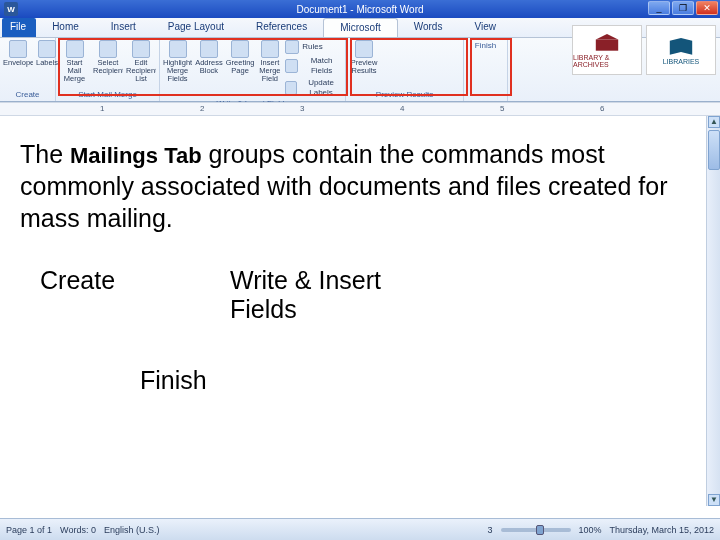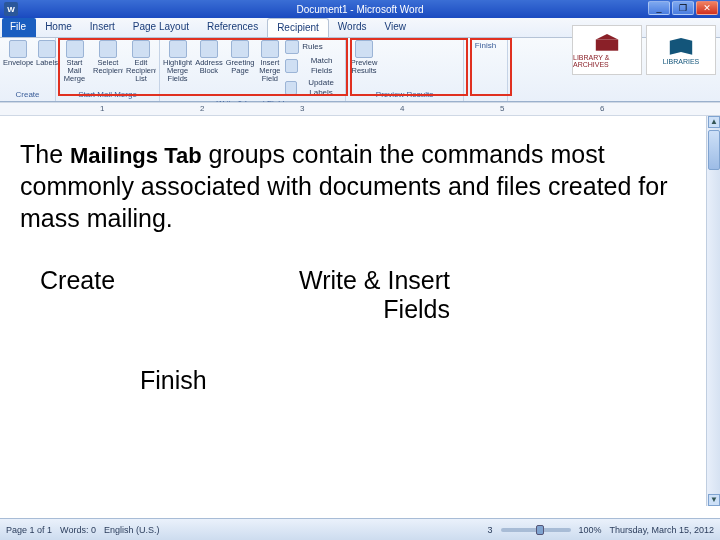--- a/index.html
+++ b/index.html
@@ -12,21 +12,21 @@
   .titlebar .winbtns { position: absolute; right: 2px; top: 1px; display: flex; gap: 2px; }
   .winbtn { width: 22px; height: 14px; border: 1px solid rgba(255,255,255,.4); border-radius: 2px; display: flex; align-items: center; justify-content: center; font-size: 9px; line-height: 1; }
   .winbtn.min { background: linear-gradient(#7ea8ef,#4a7de0); color:#000; }
   .winbtn.max { background: linear-gradient(#7ea8ef,#4a7de0); color:#000; }
   .winbtn.close { background: linear-gradient(#f08060,#d03020); color:#fff; }
   .word-icon { position:absolute; left:4px; top:2px; width:14px; height:14px; background:#2b579a; color:#fff; font-size:8px; font-weight:bold; display:flex; align-items:center; justify-content:center; border-radius:2px; }
 
   
   .tabrow { height: 20px; background: linear-gradient(#f5f8fc,#e8effa); border-bottom: 1px solid #b5c3d6; display: flex; font-size: 10px; }
   .file-tab { background: #1a5ec0; color: #fff; padding: 3px 10px 3px 8px; margin-left: 2px; border-radius: 2px 2px 0 0; font-size: 10px; }
-  .tab { padding: 3px 9px; color: #1a3c78; cursor: default; }
+  .tab { padding: 3px 16px; color: #1a3c78; cursor: default; }
   .tab.active { background: #fdfefe; border: 1px solid #b5c3d6; border-bottom: none; border-radius: 3px 3px 0 0; }
 
   
   .ribbon { height: 64px; background: linear-gradient(#f7fafd,#e9f0fa); border-bottom: 1px solid #9ab0cc; display: flex; align-items: stretch; position: relative; }
   .group { border-right: 1px solid #c5d3e6; display: flex; flex-direction: column; justify-content: space-between; padding: 2px 3px 0 3px; position: relative; }
   .group-body { display: flex; align-items: flex-start; gap: 3px; flex: 1; }
   .group-label { font-size: 8px; color: #3a5d99; text-align: center; padding: 1px 0 2px; white-space: nowrap; }
   .rbtn { display: flex; flex-direction: column; align-items: center; width: 30px; gap: 1px; }
   .rbtn-wide { width: 38px; }
   .rbtn .ic { width: 18px; height: 18px; background: #cfdff3; border: 1px solid #9bb4d6; border-radius: 2px; }
@@ -54,21 +54,21 @@
   .scroll-thumb { position: absolute; left: 1px; width: 12px; background: linear-gradient(#cde0f7,#9dbce6); border: 1px solid #7fa3d0; border-radius: 2px; }
   .scroll-arrow { position: absolute; left:1px; width:12px; height:12px; background:#cde0f7; border:1px solid #7fa3d0; font-size:8px; text-align:center; line-height:10px; color:#355; }
 
   .body-text { position: absolute; left: 20px; top: 22px; width: 660px; font-family: Arial, sans-serif; font-size: 25px; line-height: 1.28; color: #000; }
   .body-text .big { font-size: 22px; font-weight: bold; }
 
   .groups-grid { position: absolute; left: 40px; top: 150px; width: 640px; font-family: Arial, sans-serif; font-size: 25px; color:#000; }
   .row1 { display: flex; justify-content: flex-start; gap: 0; }
   .row1 .c1 { width: 190px; }
   .row1 .c2 { width: 220px; text-align: center; }
-  .row1 .c3 { width: 220px; text-align: right; }
+  .row1 .c3 { width: 220px; text-align: left; }
   .row2 { display: flex; margin-top: 42px; }
   .row2 .c1 { width: 240px; padding-left: 60px; text-align: center; }
   .row2 .c2 { width: 260px; text-align: left; padding-left: 100px; }
 
   
   .statusbar { position: absolute; bottom: 0; left: 0; right: 0; height: 22px; background: linear-gradient(#eaf1fb,#cddcef); border-top: 1px solid #a8bcd6; font-size: 9px; color: #2b3d5c; display: flex; align-items: center; justify-content: space-between; padding: 0 6px; }
   .statusbar .left, .statusbar .right { display: flex; align-items: center; gap: 8px; }
   .zoom-slider { width: 70px; height: 4px; background: #a8bcd6; position: relative; border-radius:2px; }
   .zoom-slider .knob { position:absolute; left:50%; top:-3px; width:8px; height:10px; background:#7fa3d0; border:1px solid #557; border-radius:2px; }
 </style>
@@ -86,21 +86,21 @@
       <div class="winbtn close">✕</div>
     </div>
   </div>
 
   <div class="tabrow">
     <div class="file-tab">File</div>
     <div class="tab">Home</div>
     <div class="tab">Insert</div>
     <div class="tab">Page Layout</div>
     <div class="tab">References</div>
-    <div class="tab active">Recipient</div>
+    <div class="tab active">Microsoft</div>
     <div class="tab">Words</div>
     <div class="tab">View</div>
   </div>
 
   <div class="ribbon">
 
     <div class="group" style="width:56px">
       <div class="group-body">
         <div class="rbtn">
             <div class="ic"></div>

